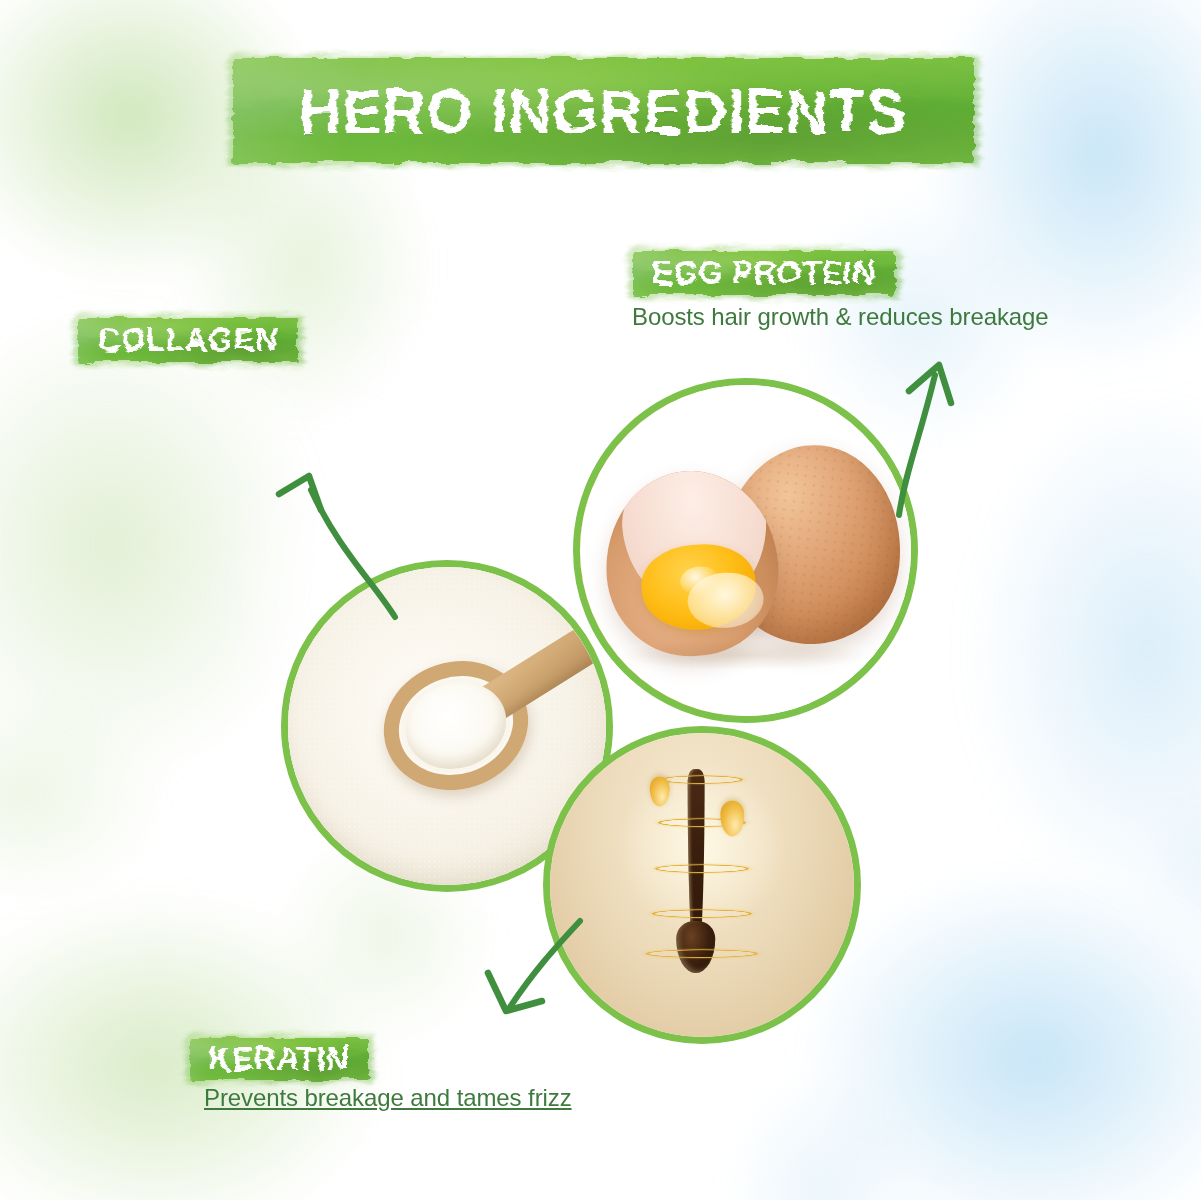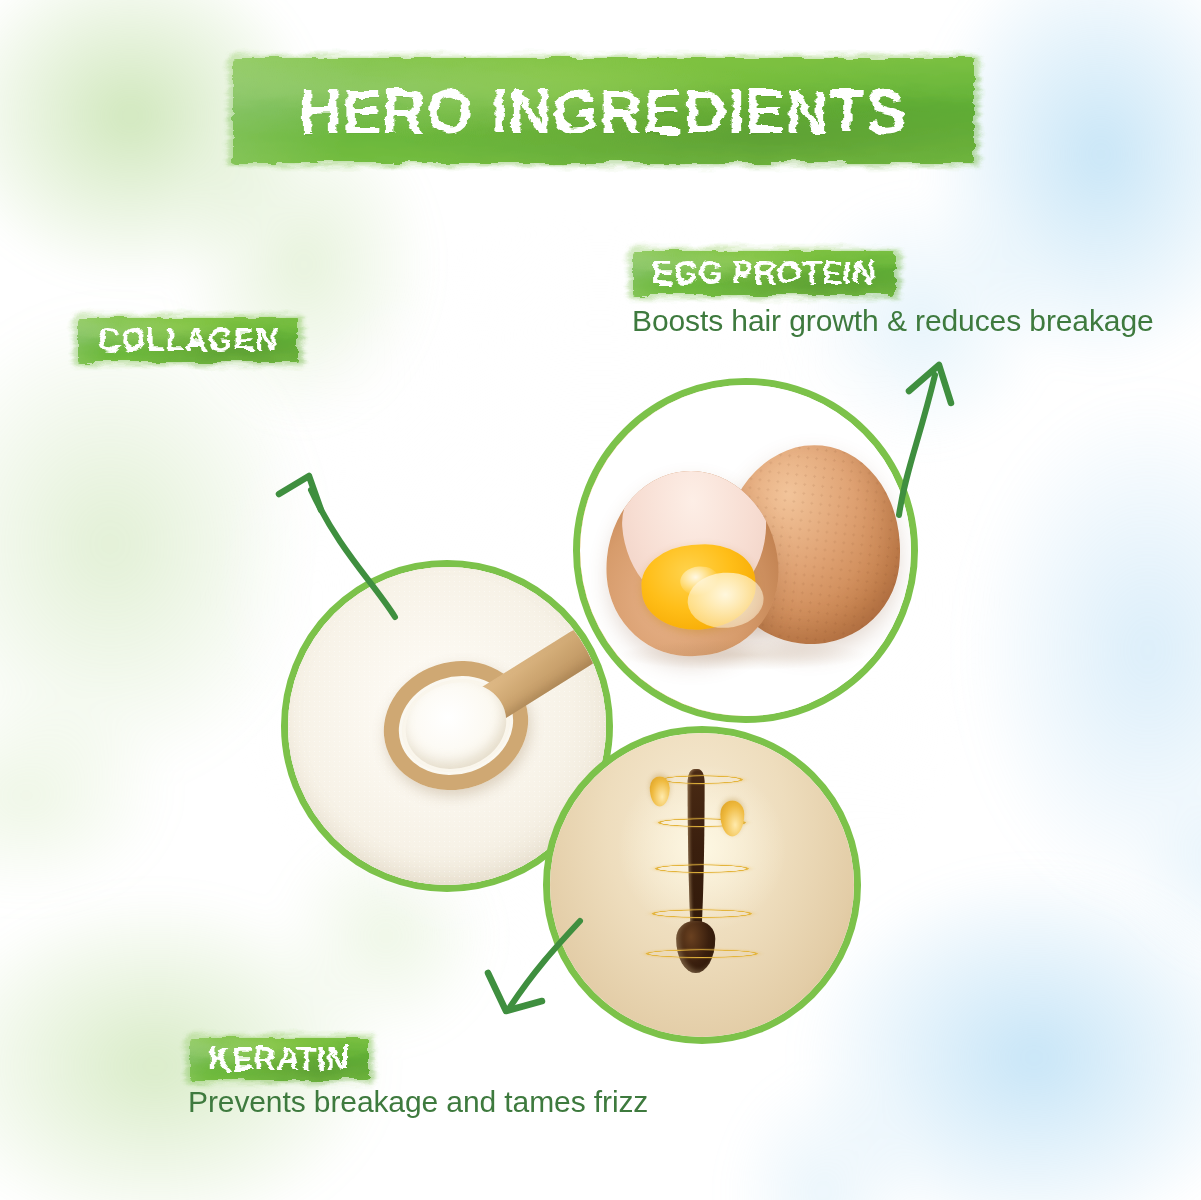--- a/index.html
+++ b/index.html
@@ -122,29 +122,29 @@
   }
 
   #chip-collagen{ left:78px; top:318px; width:220px; height:44px; }
   #chip-egg{     left:633px; top:251px; width:262px; height:44px; }
   #chip-keratin{ left:190px; top:1038px; width:178px; height:42px; }
 
   
   .desc{
     position:absolute;
     color:#3e7a3e;
-    font-size:30px;
+    font-size:24px;
     line-height:1.18;
     font-weight:500;
     letter-spacing:-.1px;
     white-space:pre-line;
   }
   #desc-collagen{ left:70px; top:372px; width:430px; }
   #desc-egg{      left:632px; top:303px; width:570px; }
-  #desc-keratin{  left:188px; top:1084px; width:560px; }
+  #desc-keratin{  left:204px; top:1084px; width:560px;text-decoration:underline; }
 
   
   .circle{
     position:absolute;
     border-radius:50%;
     overflow:hidden;
     border:7px solid #7cc24a;
     background:#ffffff;
   }
 

